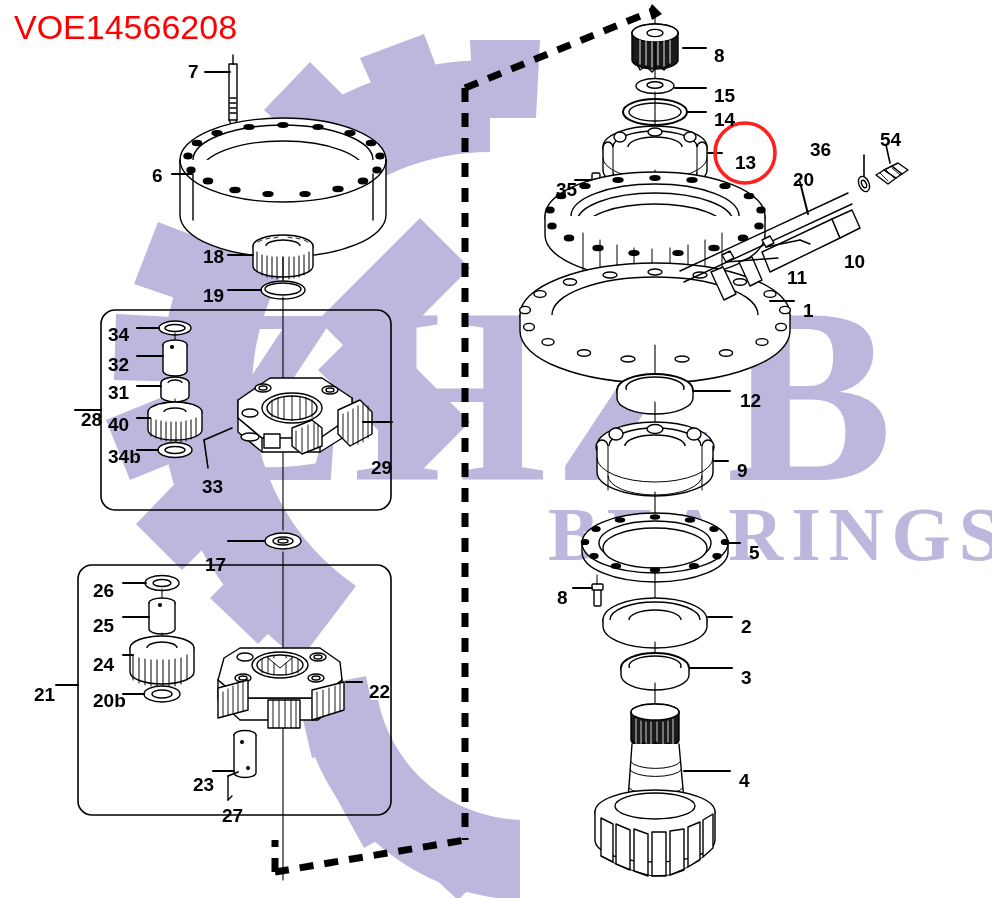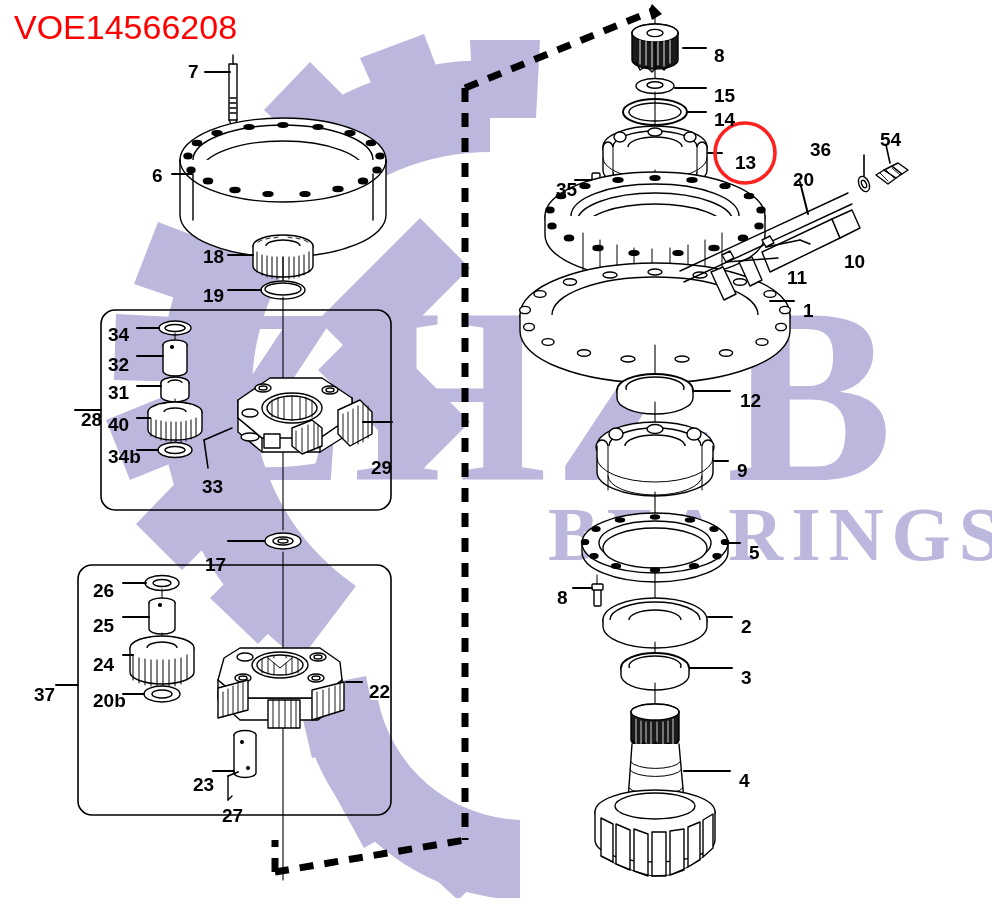--- a/index.html
+++ b/index.html
@@ -678,21 +678,21 @@
       <div class="cal" style="left: 108px; top: 415px;">40</div>
       <div class="cal" style="left: 108px; top: 447px;">34b</div>
       <div class="cal" style="left: 53px; top: 410px; margin-left: 28px;">28</div>
       <div class="cal" style="left: 202px; top: 477px;">33</div>
       <div class="cal" style="left: 371px; top: 422px; margin-top: 36px;">29</div>
       <div class="cal" style="left: 205px; top: 541px; margin-top: 14px;">17</div>
       <div class="cal" style="left: 93px; top: 581px;">26</div>
       <div class="cal" style="left: 93px; top: 616px;">25</div>
       <div class="cal" style="left: 93px; top: 655px;">24</div>
       <div class="cal" style="left: 93px; top: 691px;">20b</div>
-      <div class="cal" style="left: 34px; top: 685px;">37</div>
+      <div class="cal" style="left: 34px; top: 685px;">21</div>
       <div class="cal" style="left: 193px; top: 775px;">23</div>
       <div class="cal" style="left: 222px; top: 806px;">27</div>
       <div class="cal" style="left: 369px; top: 682px;">22</div>
       <div class="cal" style="left: 714px; top: 46px;">8</div>
       <div class="cal" style="left: 714px; top: 86px;">15</div>
       <div class="cal" style="left: 714px; top: 110px;">14</div>
       <div class="cal" style="left: 735px; top: 153px;">13</div>
       <div class="cal" style="left: 556px; top: 180px;">35</div>
       <div class="cal" style="left: 810px; top: 140px;">36</div>
       <div class="cal" style="left: 880px; top: 130px;">54</div>

